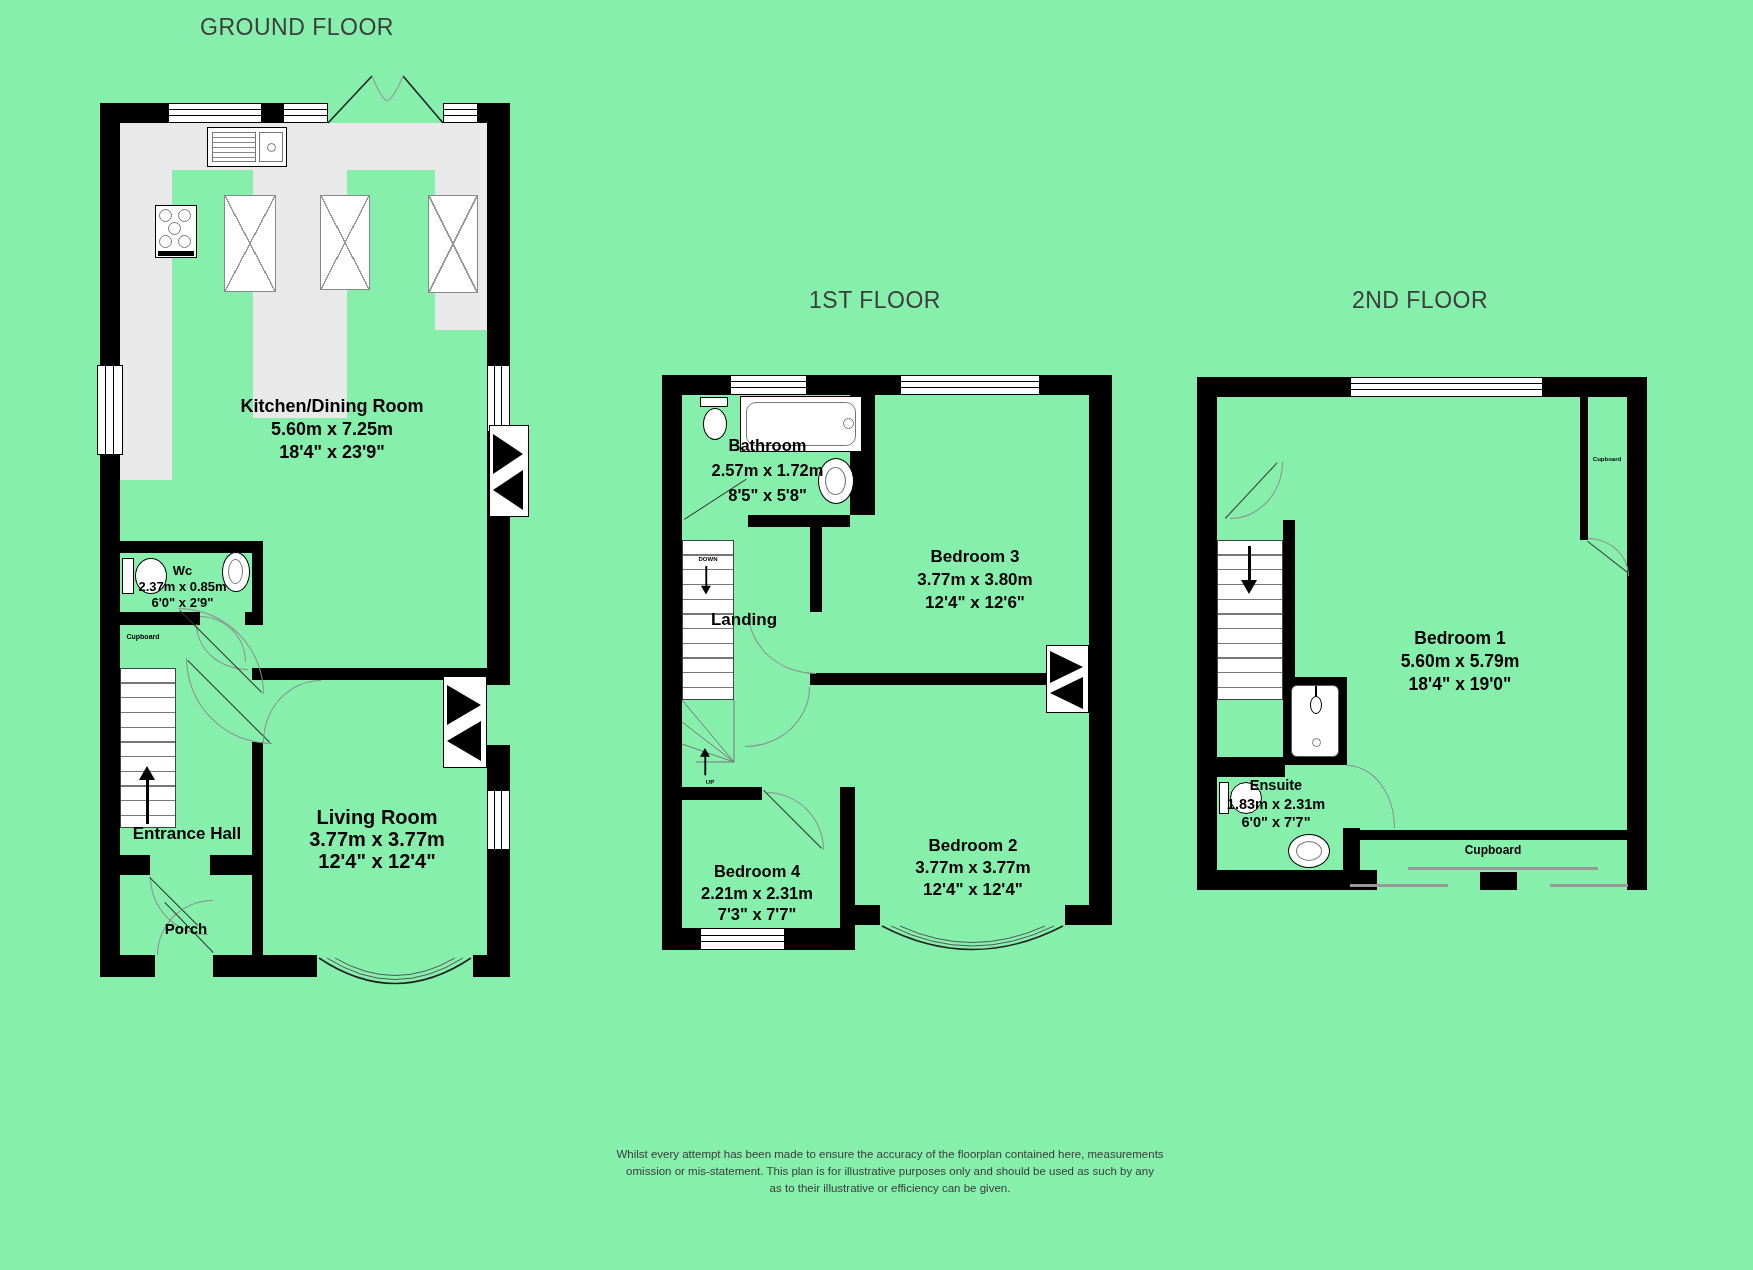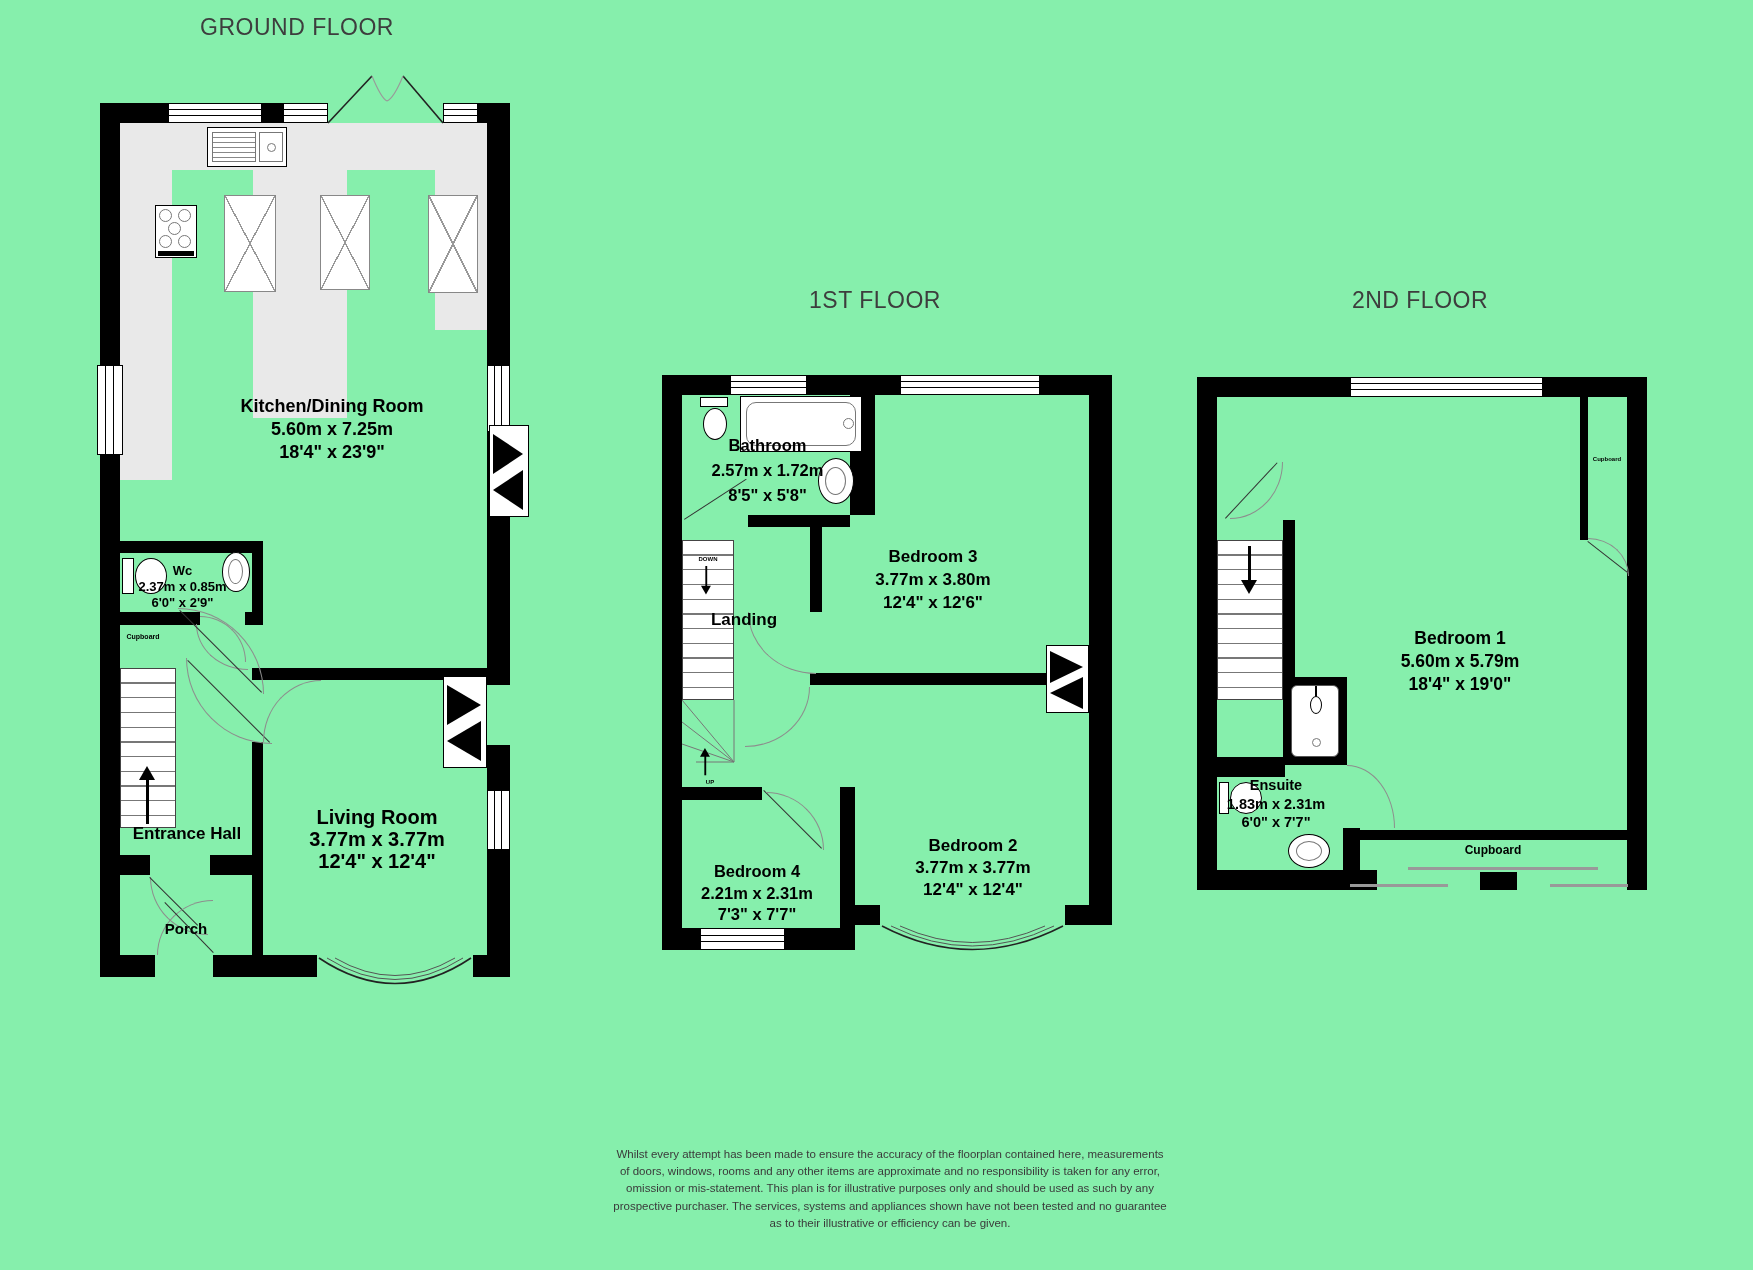--- a/index.html
+++ b/index.html
@@ -245,21 +245,21 @@
     <div class="arc a-tr" style="left:766px;top:792px;width:58px;height:58px;"></div>
 
     <div class="lbl" style="left:685px;top:433px;width:165px;font-size:16.5px;line-height:25px;">
       <div>Bathroom</div>
       <div>2.57m x 1.72m</div>
       <div>8'5" x 5'8"</div>
     </div>
     <div class="lbl" style="left:674px;top:610px;width:140px;font-size:17px;line-height:20px;">
       <div>Landing</div>
     </div>
-    <div class="lbl" style="left:833px;top:545px;width:200px;font-size:17px;line-height:23px;">
+    <div class="lbl" style="left:875px;top:545px;width:200px;font-size:17px;line-height:23px;">
       <div>Bedroom 3</div>
       <div>3.77m x 3.80m</div>
       <div>12'4" x 12'6"</div>
     </div>
     <div class="lbl" style="left:873px;top:835px;width:200px;font-size:17px;line-height:22px;">
       <div>Bedroom 2</div>
       <div>3.77m x 3.77m</div>
       <div>12'4" x 12'4"</div>
     </div>
     <div class="lbl" style="left:676px;top:861px;width:162px;font-size:16.5px;line-height:21.5px;">
@@ -326,19 +326,17 @@
       <div>1.83m x 2.31m</div>
       <div>6'0" x 7'7"</div>
     </div>
     <div class="lbl" style="left:1413px;top:843px;width:160px;font-size:12px;line-height:14px;">
       <div>Cupboard</div>
     </div>
   </div>
 
   <div class="disc" style="left:490px;top:1146px;width:800px;">
     <div>Whilst every attempt has been made to ensure the accuracy of the floorplan contained here, measurements</div>
-    <div>of doors, windows, rooms and any other items are approximate and no responsibility is taken for any error,</div>
     <div>omission or mis-statement. This plan is for illustrative purposes only and should be used as such by any</div>
-    <div>prospective purchaser. The services, systems and appliances shown have not been tested and no guarantee</div>
     <div>as to their illustrative or efficiency can be given.</div>
   </div>
 
 </div>
 
 </body></html>

